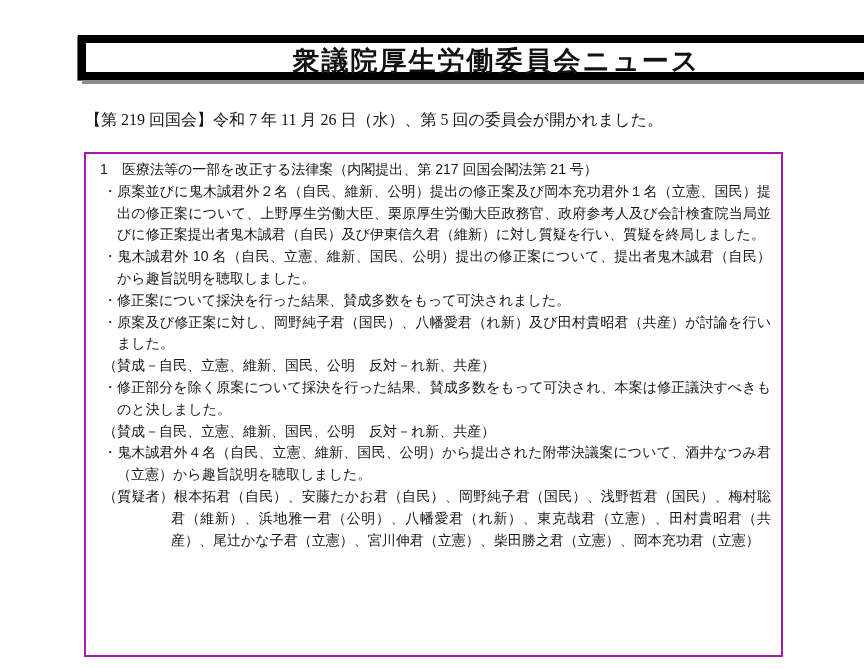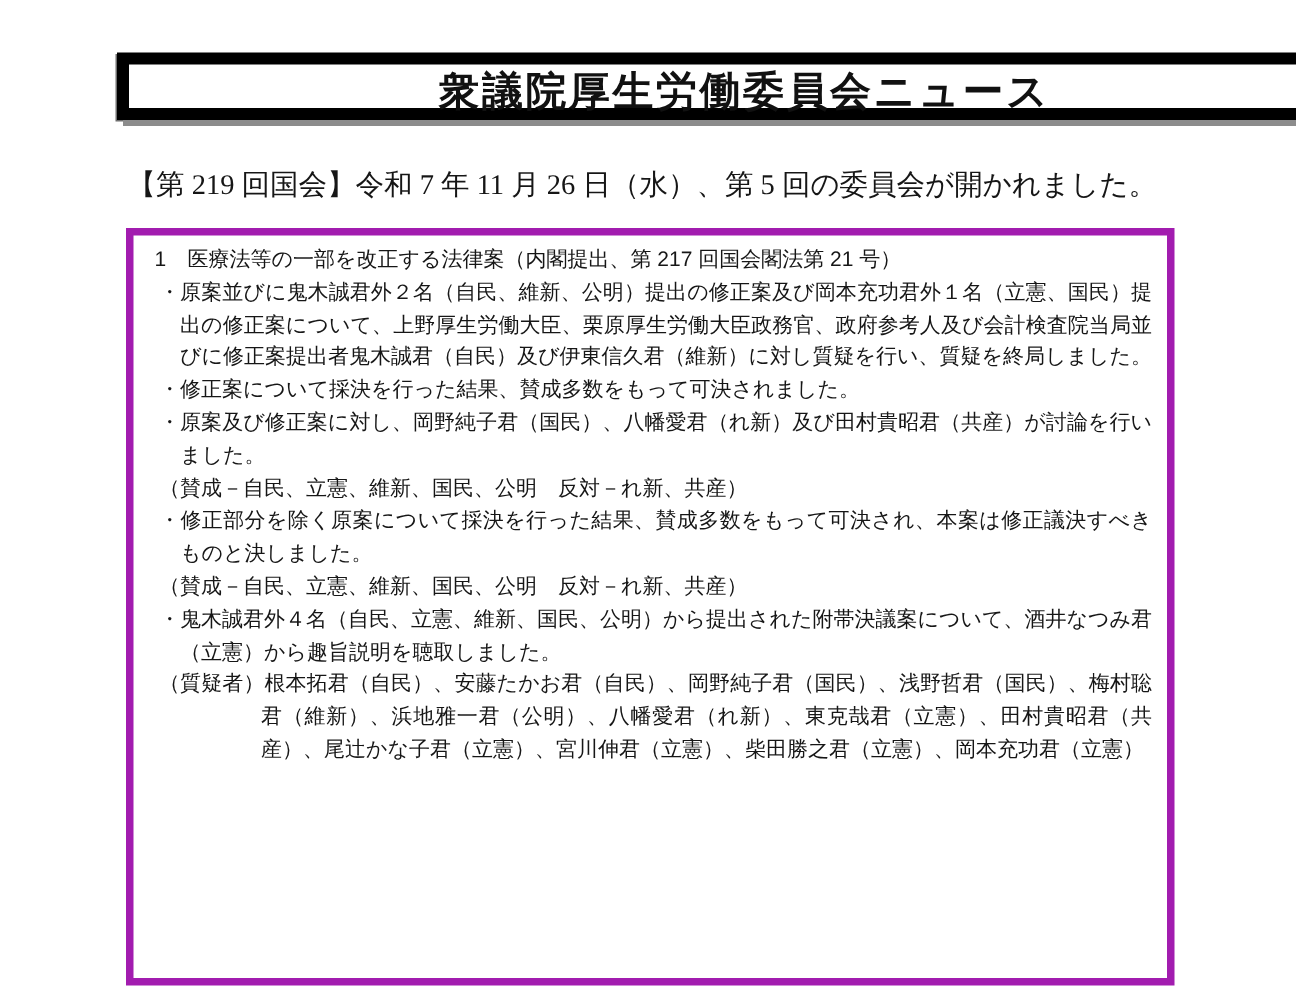--- a/index.html
+++ b/index.html
@@ -33,30 +33,30 @@
     letter-spacing: 2px;
     color: #111111;
     white-space: nowrap;
   }
   
   .session-line {
     position: absolute;
     left: 85px; top: 110px;
     width: 700px;
     font-family: "Liberation Serif", serif;
-    font-size: 19px;
+    font-size: 16px;
     color: #161616;
     white-space: nowrap;
   }
   
   .content-box {
     position: absolute;
     left: 84px; top: 152px;
     width: 699px; height: 505px;
-    border: 5px solid #a21caf;
+    border: 2px solid #a21caf;
     background: #ffffff;
     padding: 5px 10px 0 10px;
     overflow: hidden;
   }
   .content-box p {
     font-size: 14px;
     line-height: 21.8px;
     color: #161616;
     text-align: justify;
   }
@@ -82,20 +82,21 @@
   <div class="title-box">
     <span class="title-text">衆議院厚生労働委員会ニュース</span>
   </div>
 
   <div class="session-line">【第 219 回国会】令和 7 年 11 月 26 日（水）、第 5 回の委員会が開かれました。</div>
 
   <div class="content-box">
     <p class="agenda-head"><span class="agenda-no">1</span><span>医療法等の一部を改正する法律案（内閣提出、第 217 回国会閣法第 21 号）</span></p>
 
     <p class="bullet">・原案並びに鬼木誠君外２名（自民、維新、公明）提出の修正案及び岡本充功君外１名（立憲、国民）提出の修正案について、上野厚生労働大臣、栗原厚生労働大臣政務官、政府参考人及び会計検査院当局並びに修正案提出者鬼木誠君（自民）及び伊東信久君（維新）に対し質疑を行い、質疑を終局しました。</p>
+    <p class="bullet">・鬼木誠君外 10 名（自民、立憲、維新、国民、公明）提出の修正案について、提出者鬼木誠君（自民）から趣旨説明を聴取しました。</p>
     <p class="bullet">・修正案について採決を行った結果、賛成多数をもって可決されました。</p>
     <p class="bullet">・原案及び修正案に対し、岡野純子君（国民）、八幡愛君（れ新）及び田村貴昭君（共産）が討論を行いました。</p>
     <p class="note">（賛成－自民、立憲、維新、国民、公明　反対－れ新、共産）</p>
     <p class="bullet">・修正部分を除く原案について採決を行った結果、賛成多数をもって可決され、本案は修正議決すべきものと決しました。</p>
     <p class="note">（賛成－自民、立憲、維新、国民、公明　反対－れ新、共産）</p>
     <p class="bullet">・鬼木誠君外４名（自民、立憲、維新、国民、公明）から提出された附帯決議案について、酒井なつみ君（立憲）から趣旨説明を聴取しました。</p>
     <p class="questioners">（質疑者）根本拓君（自民）、安藤たかお君（自民）、岡野純子君（国民）、浅野哲君（国民）、梅村聡君（維新）、浜地雅一君（公明）、八幡愛君（れ新）、東克哉君（立憲）、田村貴昭君（共産）、尾辻かな子君（立憲）、宮川伸君（立憲）、柴田勝之君（立憲）、岡本充功君（立憲）</p>
   </div>
 
 </div>

